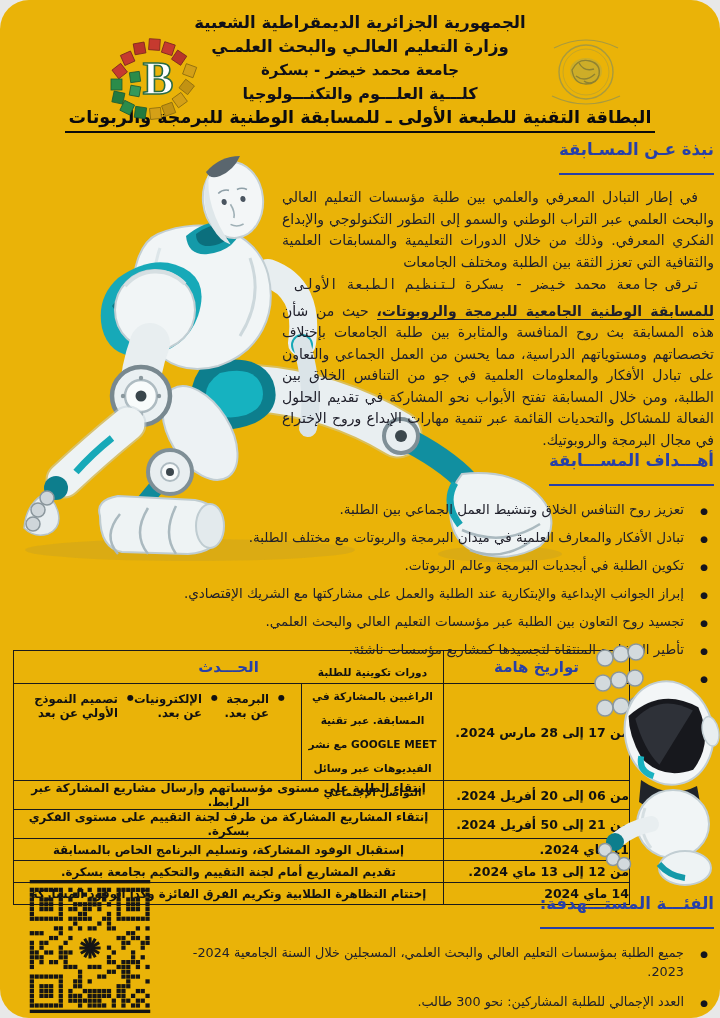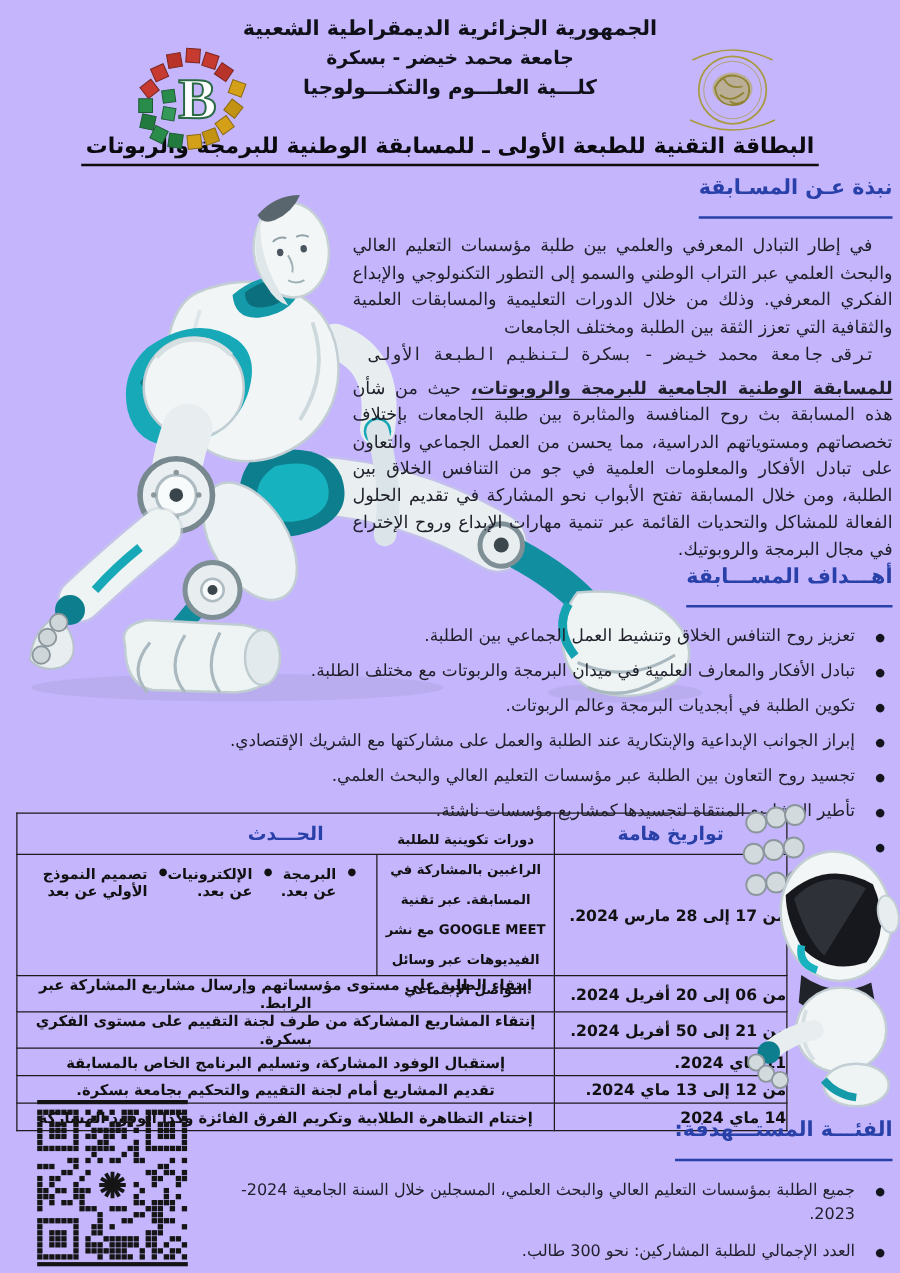--- a/index.html
+++ b/index.html
@@ -1,20 +1,20 @@
 <!DOCTYPE html>
 <html lang="ar" dir="rtl"><head>
 <meta charset="utf-8">
 <style>
   html,body{margin:0;padding:0;background:#e8e8e8;}
   .page{
     position:relative; width:720px; height:1018px; margin:0 auto;
-    background:#c4b5fd; overflow:hidden;
+    background:#eab308; overflow:hidden;
     font-family:"DejaVu Sans", sans-serif;
-    color:#20202b; direction:rtl;
+    color:#20202b; direction:rtl;border-radius:29px;
   }
   
   .hdr{position:absolute; top:13px; left:150px; width:420px; text-align:center; font-weight:bold; color:#101018; z-index:1;}
   .hdr div{margin-bottom:5px;}
   .hdr .l1{font-size:16.5px;}
   .hdr .l2{font-size:16.5px;}
   .hdr .l3{font-size:15px;}
   .hdr .l4{font-size:16px;}
   .title-row{position:absolute; top:107px; left:0; width:720px; text-align:center; z-index:1;}
   .title-row span{
@@ -76,20 +76,21 @@
   .qr{position:absolute; top:880px; left:20px; width:140px; height:134px; z-index:2;}
   .qr svg{width:100%; height:100%;}
 </style>
 </head>
 <body>
 
 <div class="page">
 
   <div class="hdr">
     <div class="l1">الجمهورية الجزائرية الديمقراطية الشعبية</div>
+    <div class="l2">وزارة التعليم العالـي والبحث العلمـي</div>
     <div class="l3">جامعة محمد خيضر - بسكرة</div>
     <div class="l4">كلـــية العلـــوم والتكنـــولوجيا</div>
   </div>
   <div class="title-row">
     <span>البطاقة التقنية للطبعة الأولى ـ للمسابقة الوطنية للبرمجة والربوتات</span>
   </div>
 
   <svg class="logo-left" viewBox="0 0 110 92" aria-hidden="true">
     <g stroke="#7a2620" stroke-width="0.8">
       <rect x="14" y="38" width="11" height="11" fill="#c63a2f" transform="rotate(-38 19 43)"></rect>

